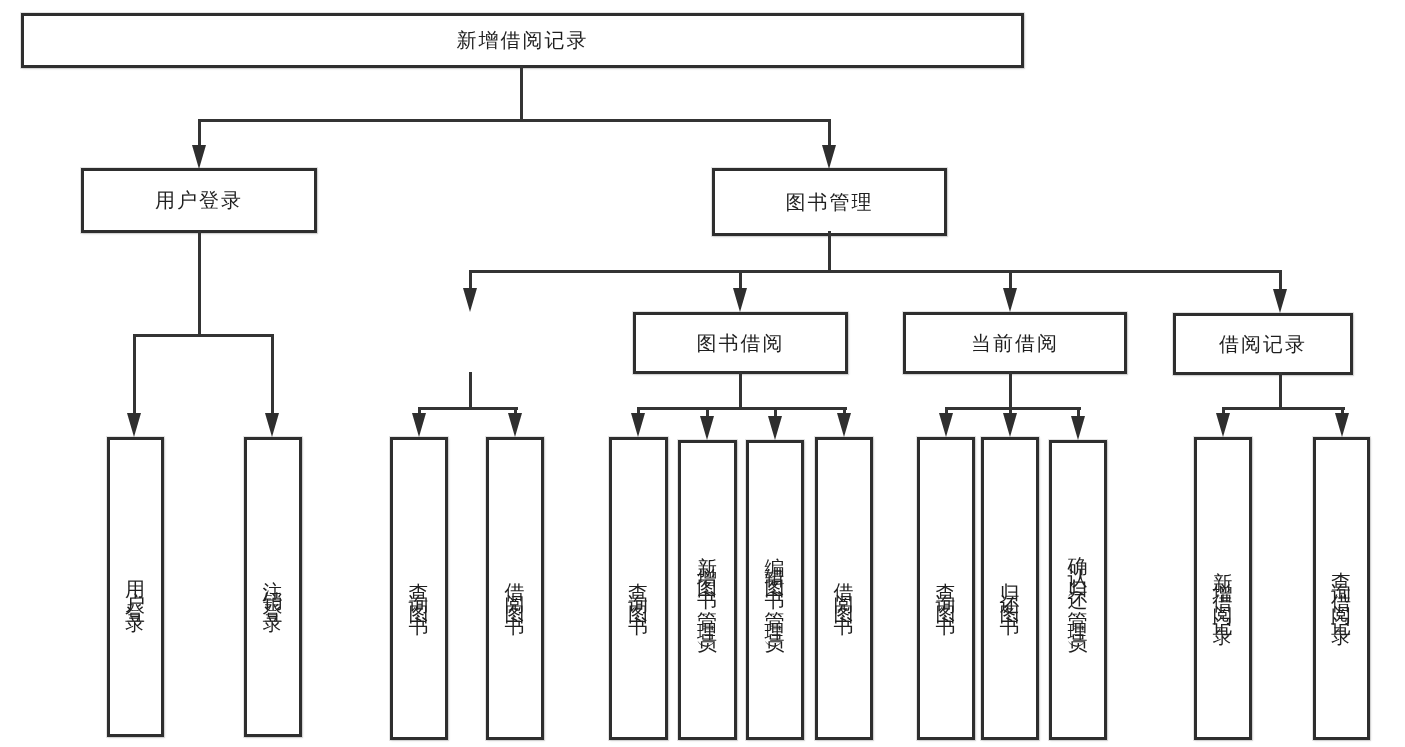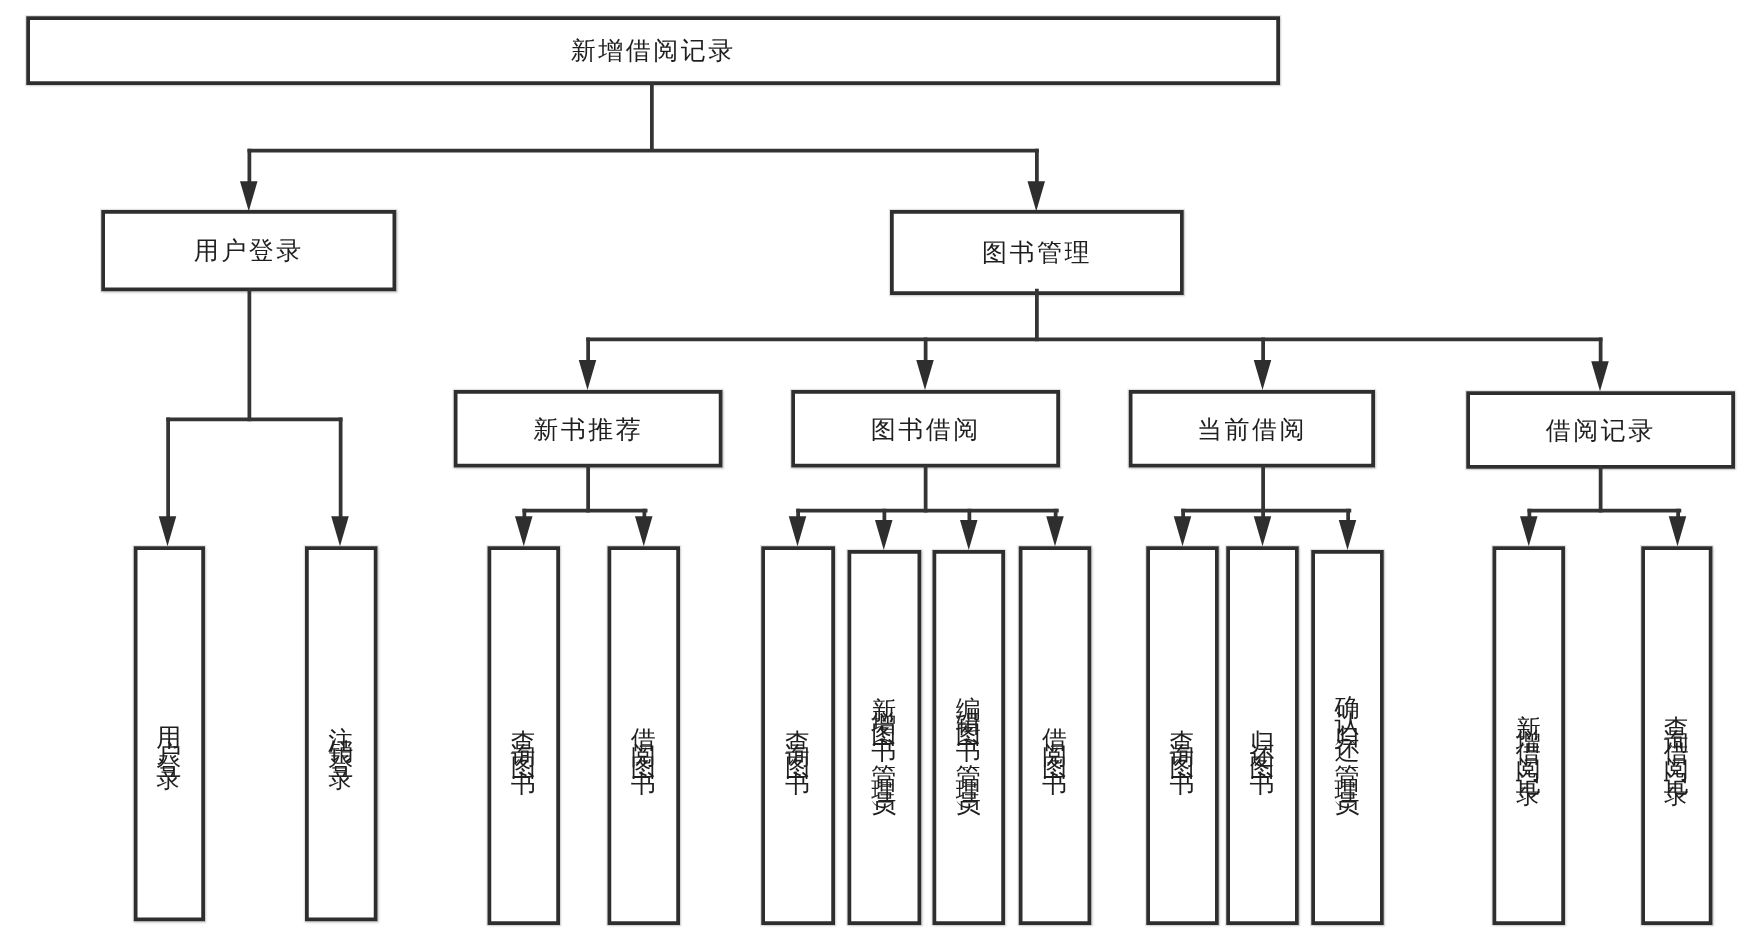--- a/index.html
+++ b/index.html
@@ -68,30 +68,27 @@
   <div class="hline" style="left:469px;top:270px;width:813px;"></div>
   <div class="vline" style="left:469px;top:270px;height:20px;"></div>
   <div class="arr" style="left:463px;top:288px;"></div>
   <div class="vline" style="left:739px;top:270px;height:20px;"></div>
   <div class="arr" style="left:733px;top:288px;"></div>
   <div class="vline" style="left:1009px;top:270px;height:20px;"></div>
   <div class="arr" style="left:1003px;top:288px;"></div>
   <div class="vline" style="left:1279px;top:270px;height:20px;"></div>
   <div class="arr" style="left:1273px;top:289px;"></div>
 
-  <div class="box" style="left:363px;top:312px;width:215px;height:62px;">
-    <span class="hlabel">新书推荐</span>
-  </div>
   <div class="box" style="left:633px;top:312px;width:215px;height:62px;font-family:Liberation Serif, serif;">
     <span class="hlabel">图书借阅</span>
   </div>
-  <div class="box" style="left:903px;top:312px;width:197px;height:62px;align-items:center;">
+  <div class="box" style="left:903px;top:312px;width:224px;height:62px;align-items:center;">
     <span class="hlabel">当前借阅</span>
   </div>
-  <div class="box" style="left:1173px;top:313px;width:215px;height:62px;">
+  <div class="box" style="left:1173px;top:313px;width:180px;height:62px;">
     <span class="hlabel">借阅记录</span>
   </div>
 
   <div class="vline" style="left:469px;top:372px;height:38px;"></div>
   <div class="hline" style="left:418px;top:407px;width:100px;"></div>
   <div class="vline" style="left:418px;top:407px;height:12px;"></div>
   <div class="arr" style="left:412px;top:413px;"></div>
   <div class="vline" style="left:514px;top:407px;height:12px;"></div>
   <div class="arr" style="left:508px;top:413px;"></div>
 

